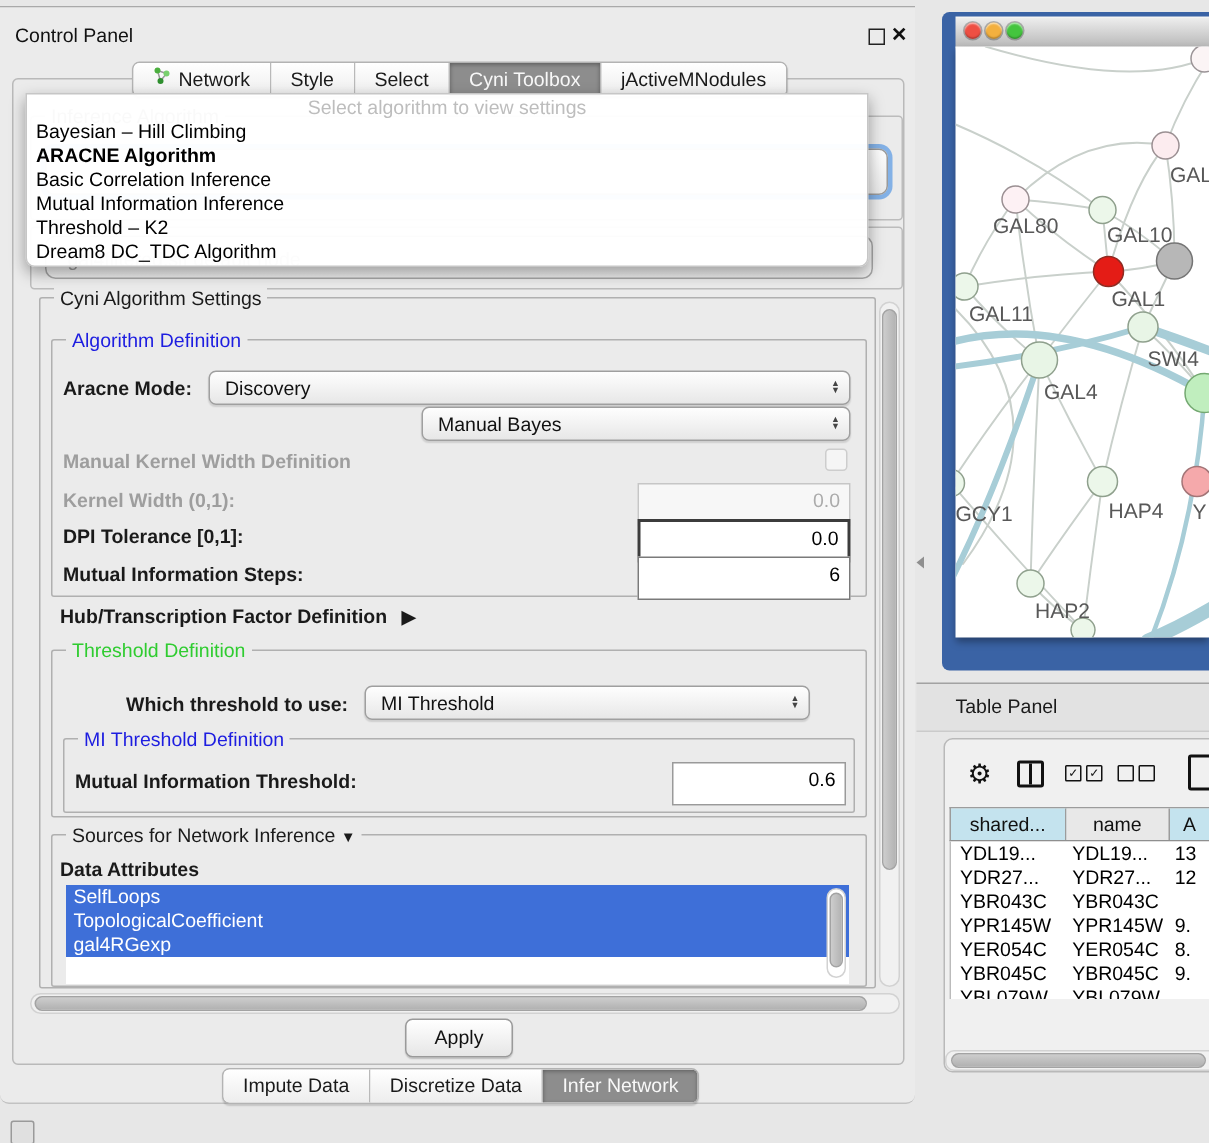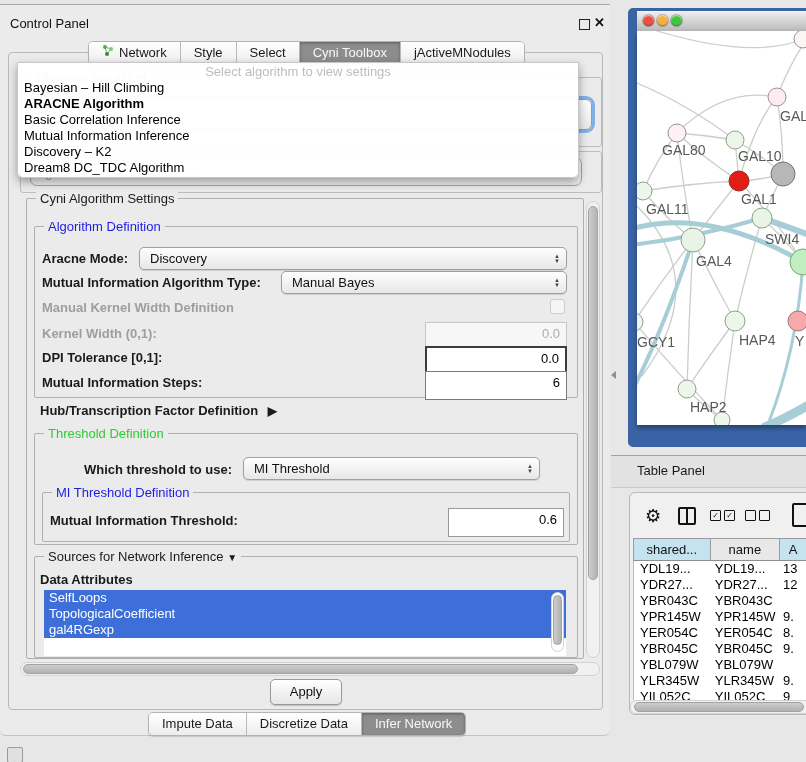--- a/index.html
+++ b/index.html
@@ -71,21 +71,21 @@
   #icon-gear{left:645px;top:505px;font-size:18px;}
   #icon-cols{left:678px;top:507px;width:14px;height:14px;border:2px solid #111;border-radius:2px;}
   #icon-cols div{position:absolute;left:6px;top:0;width:2px;height:14px;background:#111;}
   .cb-sm{width:9px;height:9px;border:1.5px solid #111;border-radius:1px;font-size:8px;line-height:9px;text-align:center;color:#111;}
   #icon-doc{left:792px;top:503px;width:16px;height:20px;border:2px solid #111;border-radius:2px;}
   #tbl{left:633px;top:538px;width:173px;}
   .thead{display:flex;height:23px;border-top:1px solid #9c9c9c;border-bottom:1px solid #8f8f8f;border-left:1px solid #9c9c9c;box-sizing:border-box;}
   .thcell{font-size:13px;color:#111;text-align:center;line-height:22px;border-right:1px solid #9c9c9c;box-sizing:border-box;overflow:hidden;white-space:nowrap;}
   .th-hi{background:#c4e3ee;}
   .th-plain{background:#e8e8e8;}
-  #tbody{position:absolute;left:633px;top:561px;width:173px;height:139px;overflow:hidden;background:#fff;border-left:1px solid #bbb;}
+  #tbody{position:absolute;left:633px;top:561px;width:173px;height:105px;overflow:hidden;background:#fff;border-left:1px solid #bbb;}
   .trow{display:flex;height:16px;}
   .tcell{font-size:13px;color:#000;line-height:16px;white-space:nowrap;overflow:hidden;}
   #grip{left:7px;top:747px;width:14px;height:14px;border:1px solid #9a9a9a;border-radius:2px;background:#e0e0e0;}
 </style>
 </head>
 <body>
 
 <div id="page">
 
   <div id="cpanel" class="abs">
@@ -125,41 +125,40 @@
         </div>
       </div>
 
     <div id="popup" class="abs">
       <div id="popup-ph">Select algorithm to view settings</div>
       <div>
           <div class="pop-item">Bayesian – Hill Climbing</div>
           <div class="pop-item bold">ARACNE Algorithm</div>
           <div class="pop-item">Basic Correlation Inference</div>
           <div class="pop-item">Mutual Information Inference</div>
-          <div class="pop-item">Discovery – K2</div>
+          <div class="pop-item">Threshold – K2</div>
           <div class="pop-item">Dream8 DC_TDC Algorithm</div>
         </div>
     </div>
 
     <div class="abs gbox" style="left:26px;top:193px;width:556px;height:459px;"></div>
     <div class="abs glabel" style="left:36px;top:186px;color:#1a1a1a;">Cyni Algorithm Settings</div>
 
     <div class="abs gbox" style="left:34px;top:221px;width:542px;height:170px;"></div>
     <div class="abs glabel blue" style="left:44px;top:214px;">Algorithm Definition</div>
 
     <div class="abs flabel" style="left:42px;top:246px;">Aracne Mode:</div>
     <div class="abs combo" style="left:139px;top:242px;width:428px;">
       <div class="cval">Discovery</div>
       <div class="spin">
           <span>▲</span>
           <span>▼</span>
         </div>
     </div>
 
-    <div class="abs flabel" style="left:42px;top:270px;">Mutual Information Algorithm Type:</div>
     <div class="abs combo" style="left:281px;top:266px;width:286px;">
       <div class="cval">Manual Bayes</div>
       <div class="spin">
           <span>▲</span>
           <span>▼</span>
         </div>
     </div>
 
     <div class="abs flabel dis" style="left:42px;top:295px;">Manual Kernel Width Definition</div>
     <div class="abs checkbox" style="left:550px;top:294px;"></div>

